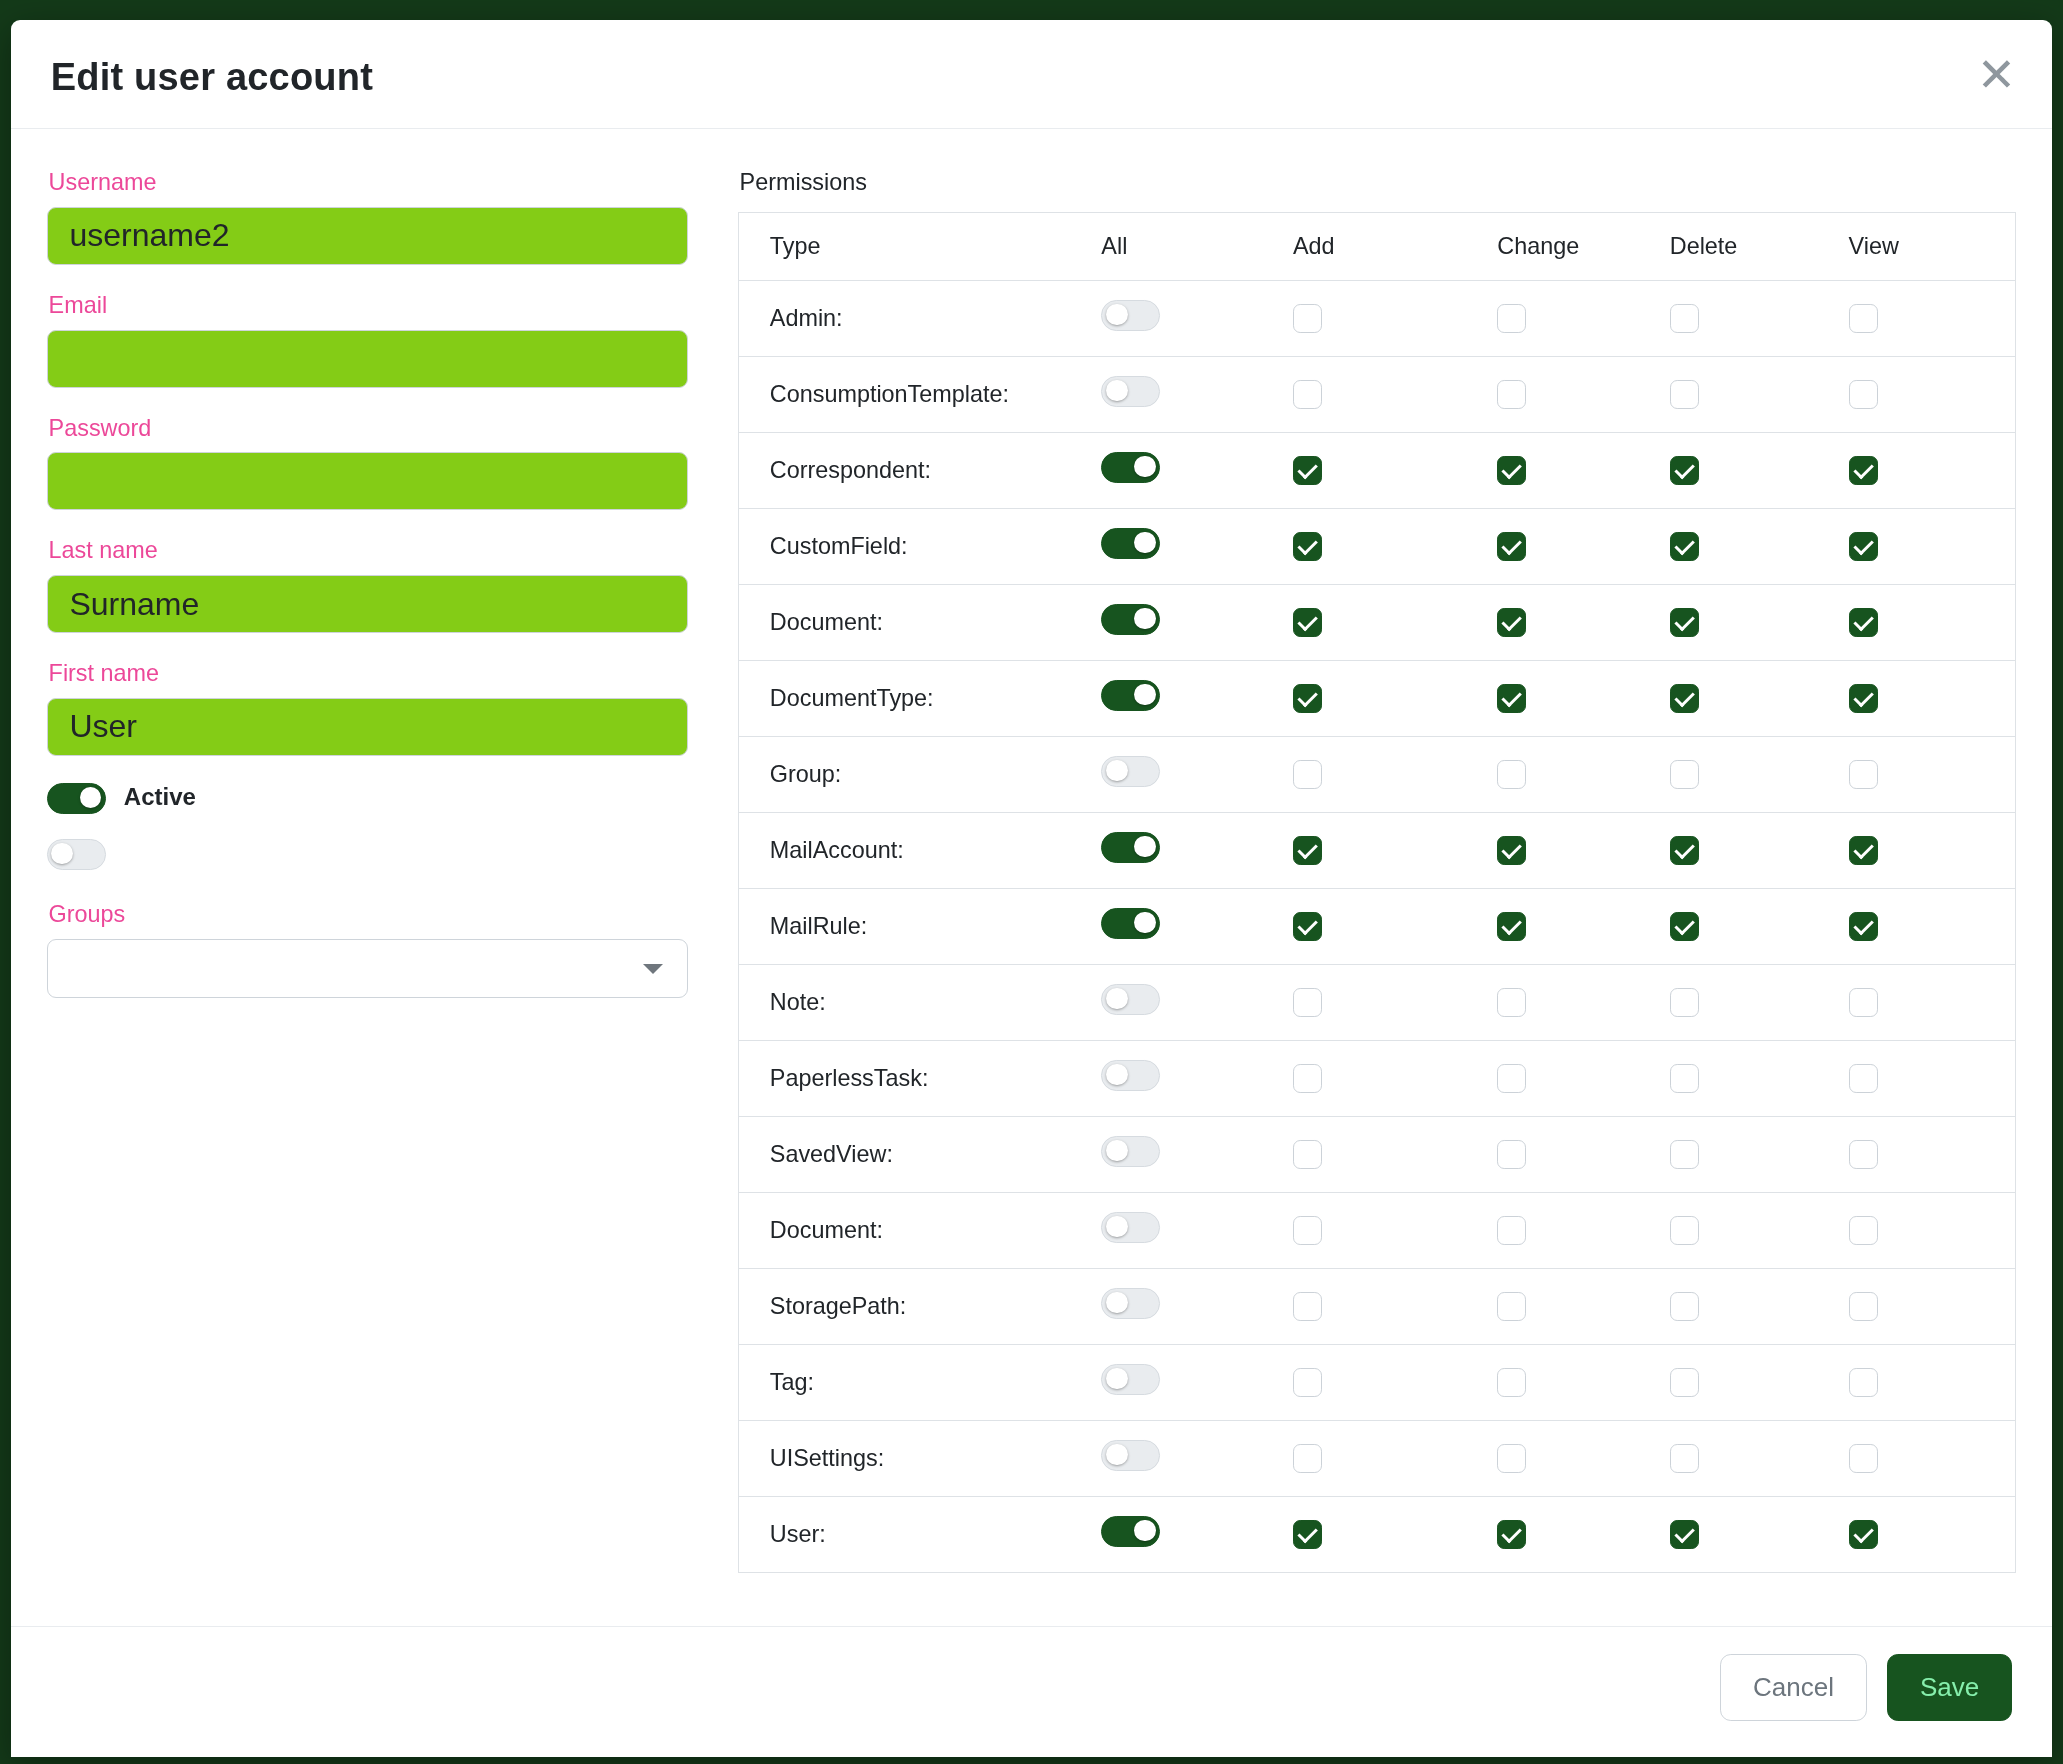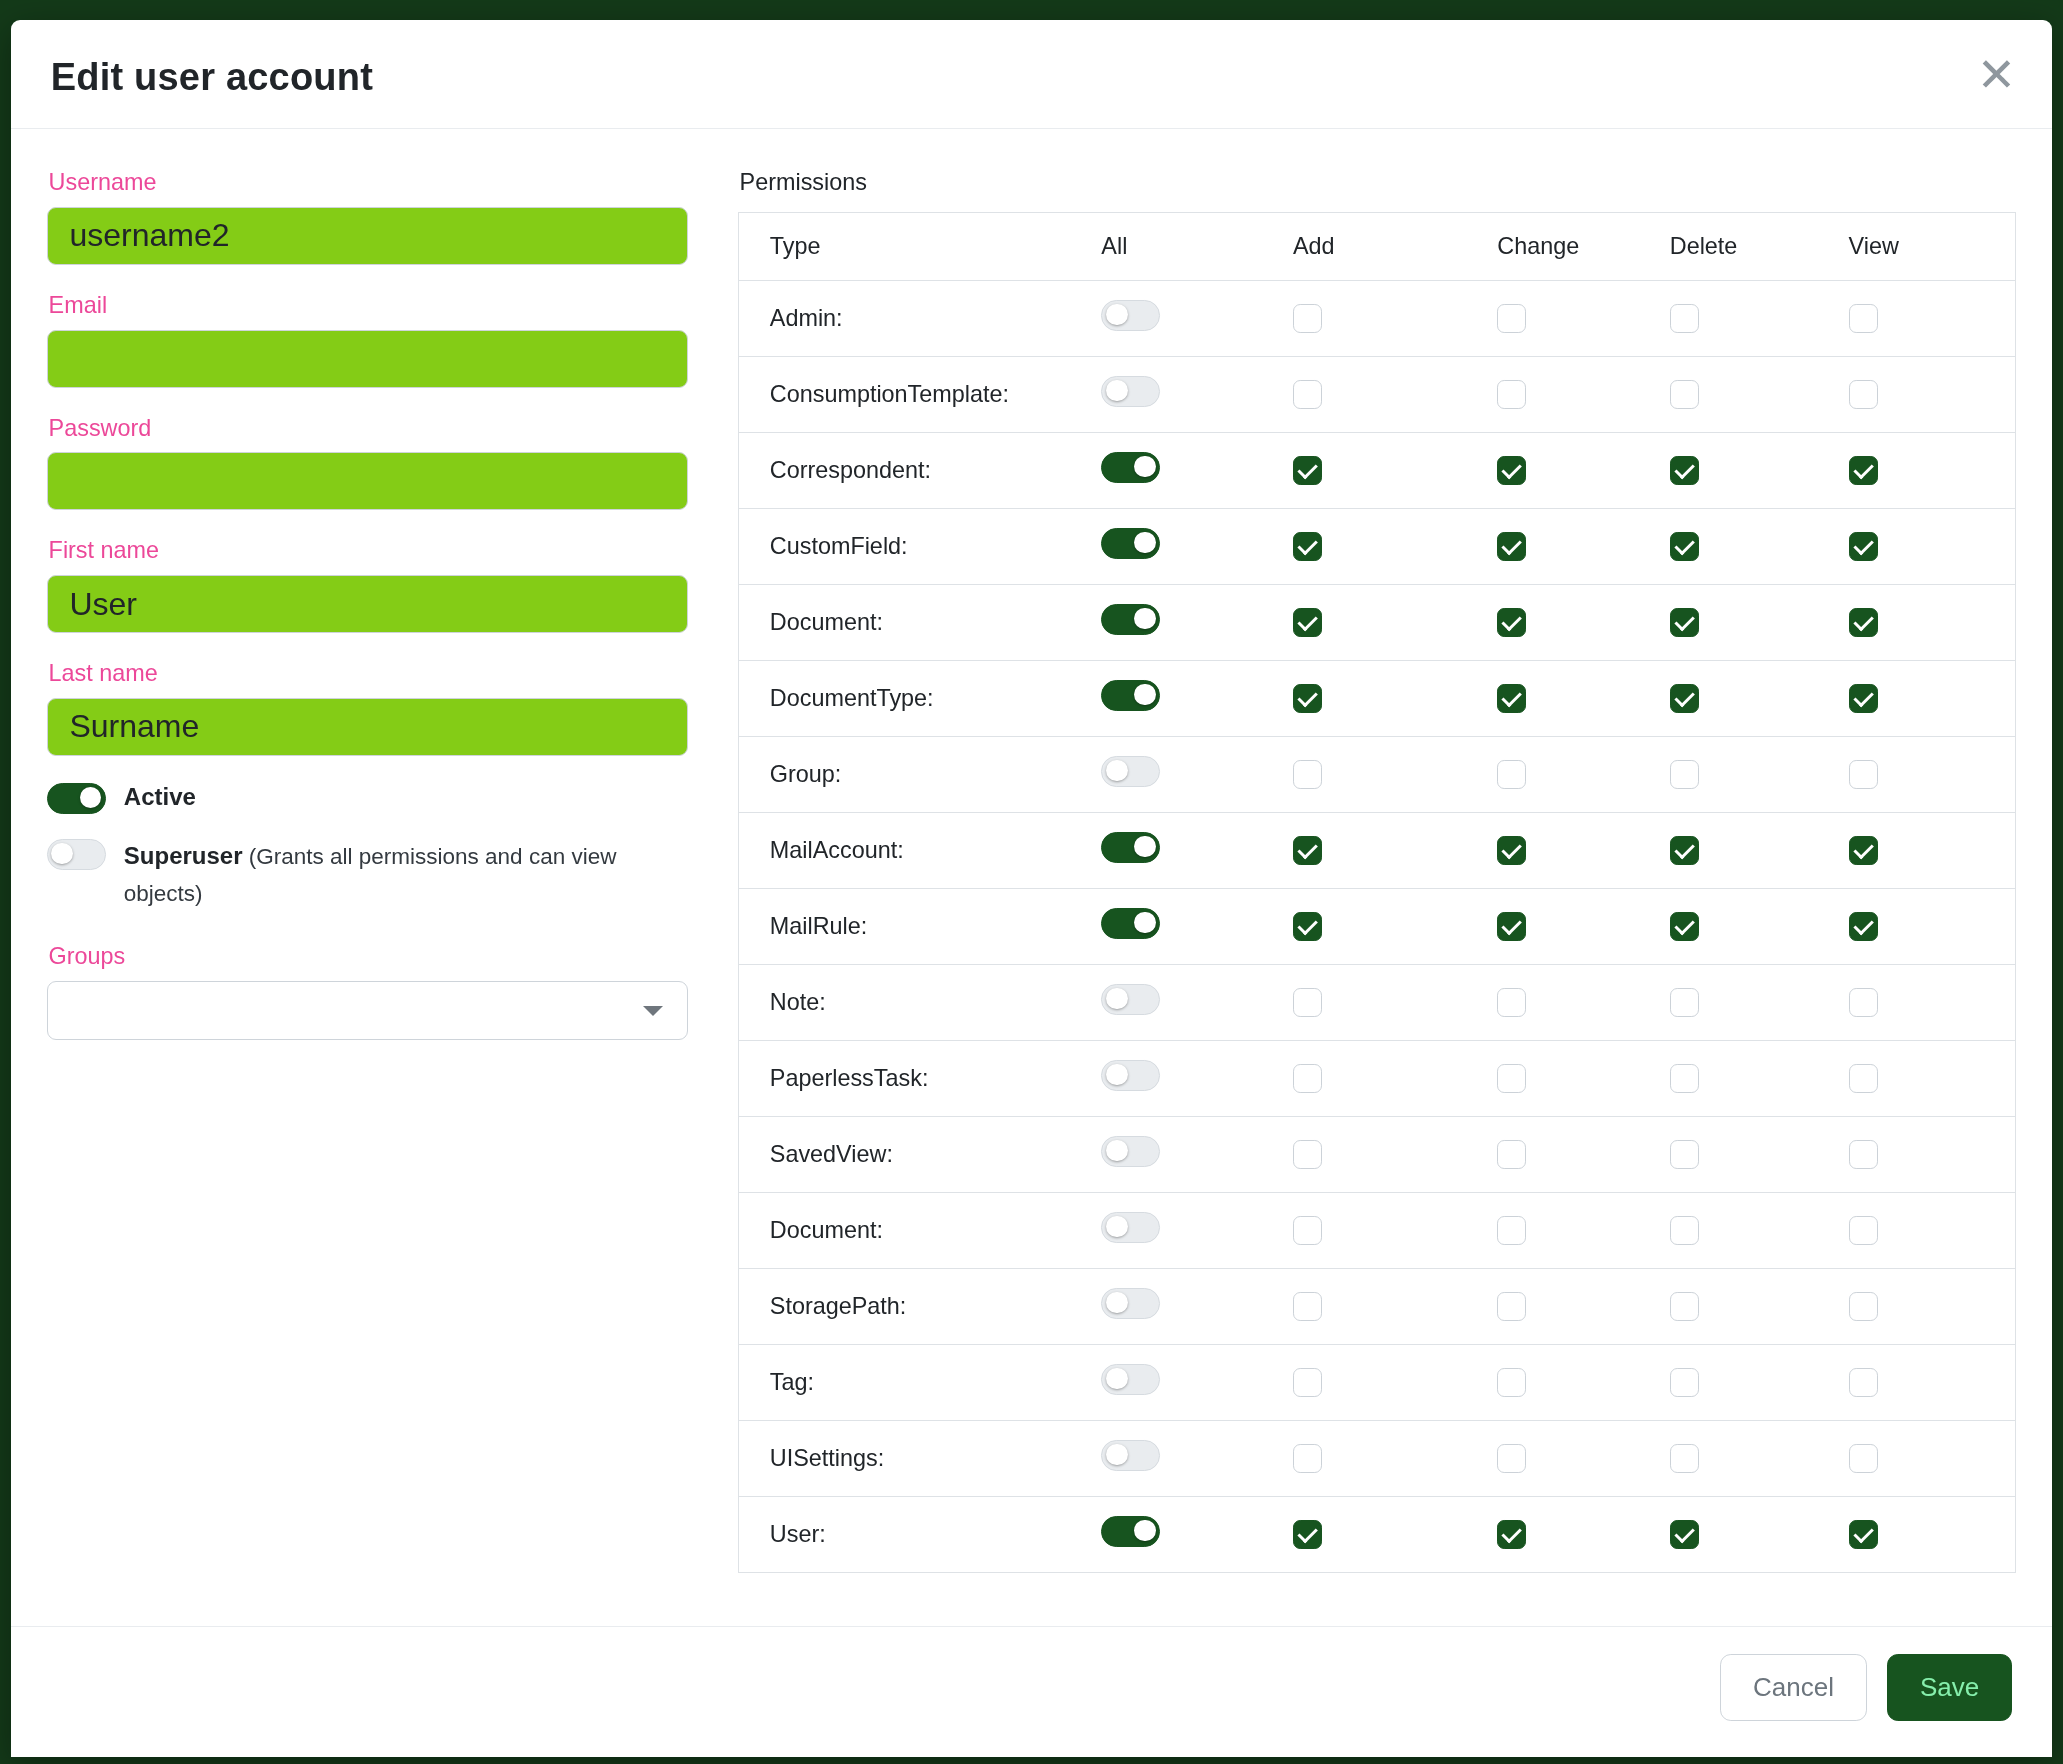--- a/index.html
+++ b/index.html
@@ -168,44 +168,40 @@
         <span class="field-label">Email</span>
         <input class="text-input" type="text" value="" style="">
       </div>
 
       <div class="field">
         <span class="field-label">Password</span>
         <input class="text-input" type="password" value="" style="">
       </div>
 
       <div class="field">
+        <span class="field-label">Last name</span>
+        <input class="text-input" type="text" value="Surname" style="">
+      </div>
+
+      <div class="field">
         <span class="field-label">First name</span>
         <input class="text-input" type="text" value="User" style="">
-      </div>
-
-      <div class="field">
-        <span class="field-label">Last name</span>
-        <input class="text-input" type="text" value="Surname" style="">
       </div>
 
       <div class="toggle-row">
         <span class="switch on">
             <span class="knob"></span>
           </span>
         <span class="toggle-label">Active</span>
       </div>
 
       <div class="toggle-row superuser">
         <span class="switch">
             <span class="knob"></span>
           </span>
-        <span class="superuser-text">
-          <span class="toggle-label">Superuser</span>
-          <span class="toggle-hint">(Grants all permissions and can view objects)</span>
-        </span>
       </div>
 
       <div class="groups-wrap">
         <span class="field-label">Groups</span>
         <div class="select-box">
           <span class="caret"></span>
         </div>
       </div>
 
     </div>

